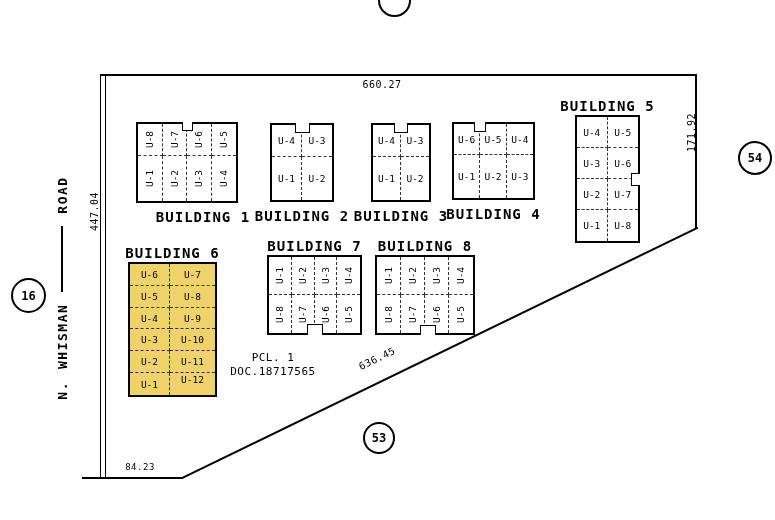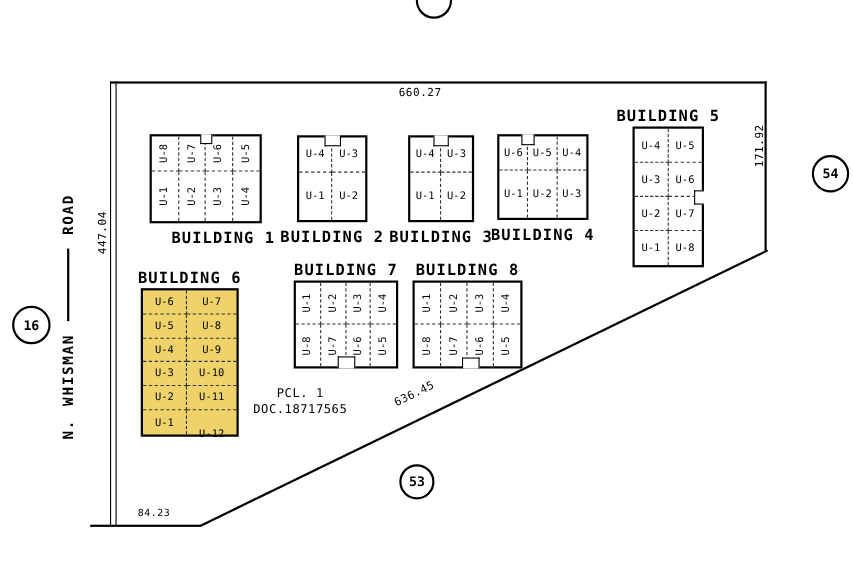--- a/index.html
+++ b/index.html
@@ -223,21 +223,21 @@
         </div>
         <div class="cell" style="left: 0px; top: 87.3333px; width: 39.95px; height: 21.8333px; border-right: 1px dashed rgb(51, 51, 51); border-bottom: 1px dashed rgb(51, 51, 51);">
           <span>U-2</span>
         </div>
         <div class="cell" style="left: 39.95px; top: 87.3333px; width: 45.05px; height: 21.8333px; border-bottom: 1px dashed rgb(51, 51, 51);">
           <span>U-11</span>
         </div>
         <div class="cell" style="left: 0px; top: 109.167px; width: 39.95px; height: 21.8333px; border-right: 1px dashed rgb(51, 51, 51);">
           <span>U-1</span>
         </div>
-        <div class="cell" style="left: 39.95px; top: 120px; width: 45.05px; height: 21.8333px;">
+        <div class="cell" style="left: 39.95px; top: 105px; width: 45.05px; height: 21.8333px;">
           <span>U-12</span>
         </div>
       </div>
       <div class="blabel" style="left: 172.5px; top: 245px; transform: translateX(-50%);">BUILDING  6</div>
       <div class="building" style="left: 267px; top: 255px; width: 95px; height: 80px; background: rgb(255, 255, 255);">
         <div class="cell" style="left: 0px; top: 0px; width: 22.75px; height: 38px; border-right: 1px dashed rgb(51, 51, 51); border-bottom: 1px dashed rgb(51, 51, 51);">
           <span class="rot">U-1</span>
         </div>
         <div class="cell" style="left: 22.75px; top: 0px; width: 22.75px; height: 38px; border-right: 1px dashed rgb(51, 51, 51); border-bottom: 1px dashed rgb(51, 51, 51);">
           <span class="rot">U-2</span>

